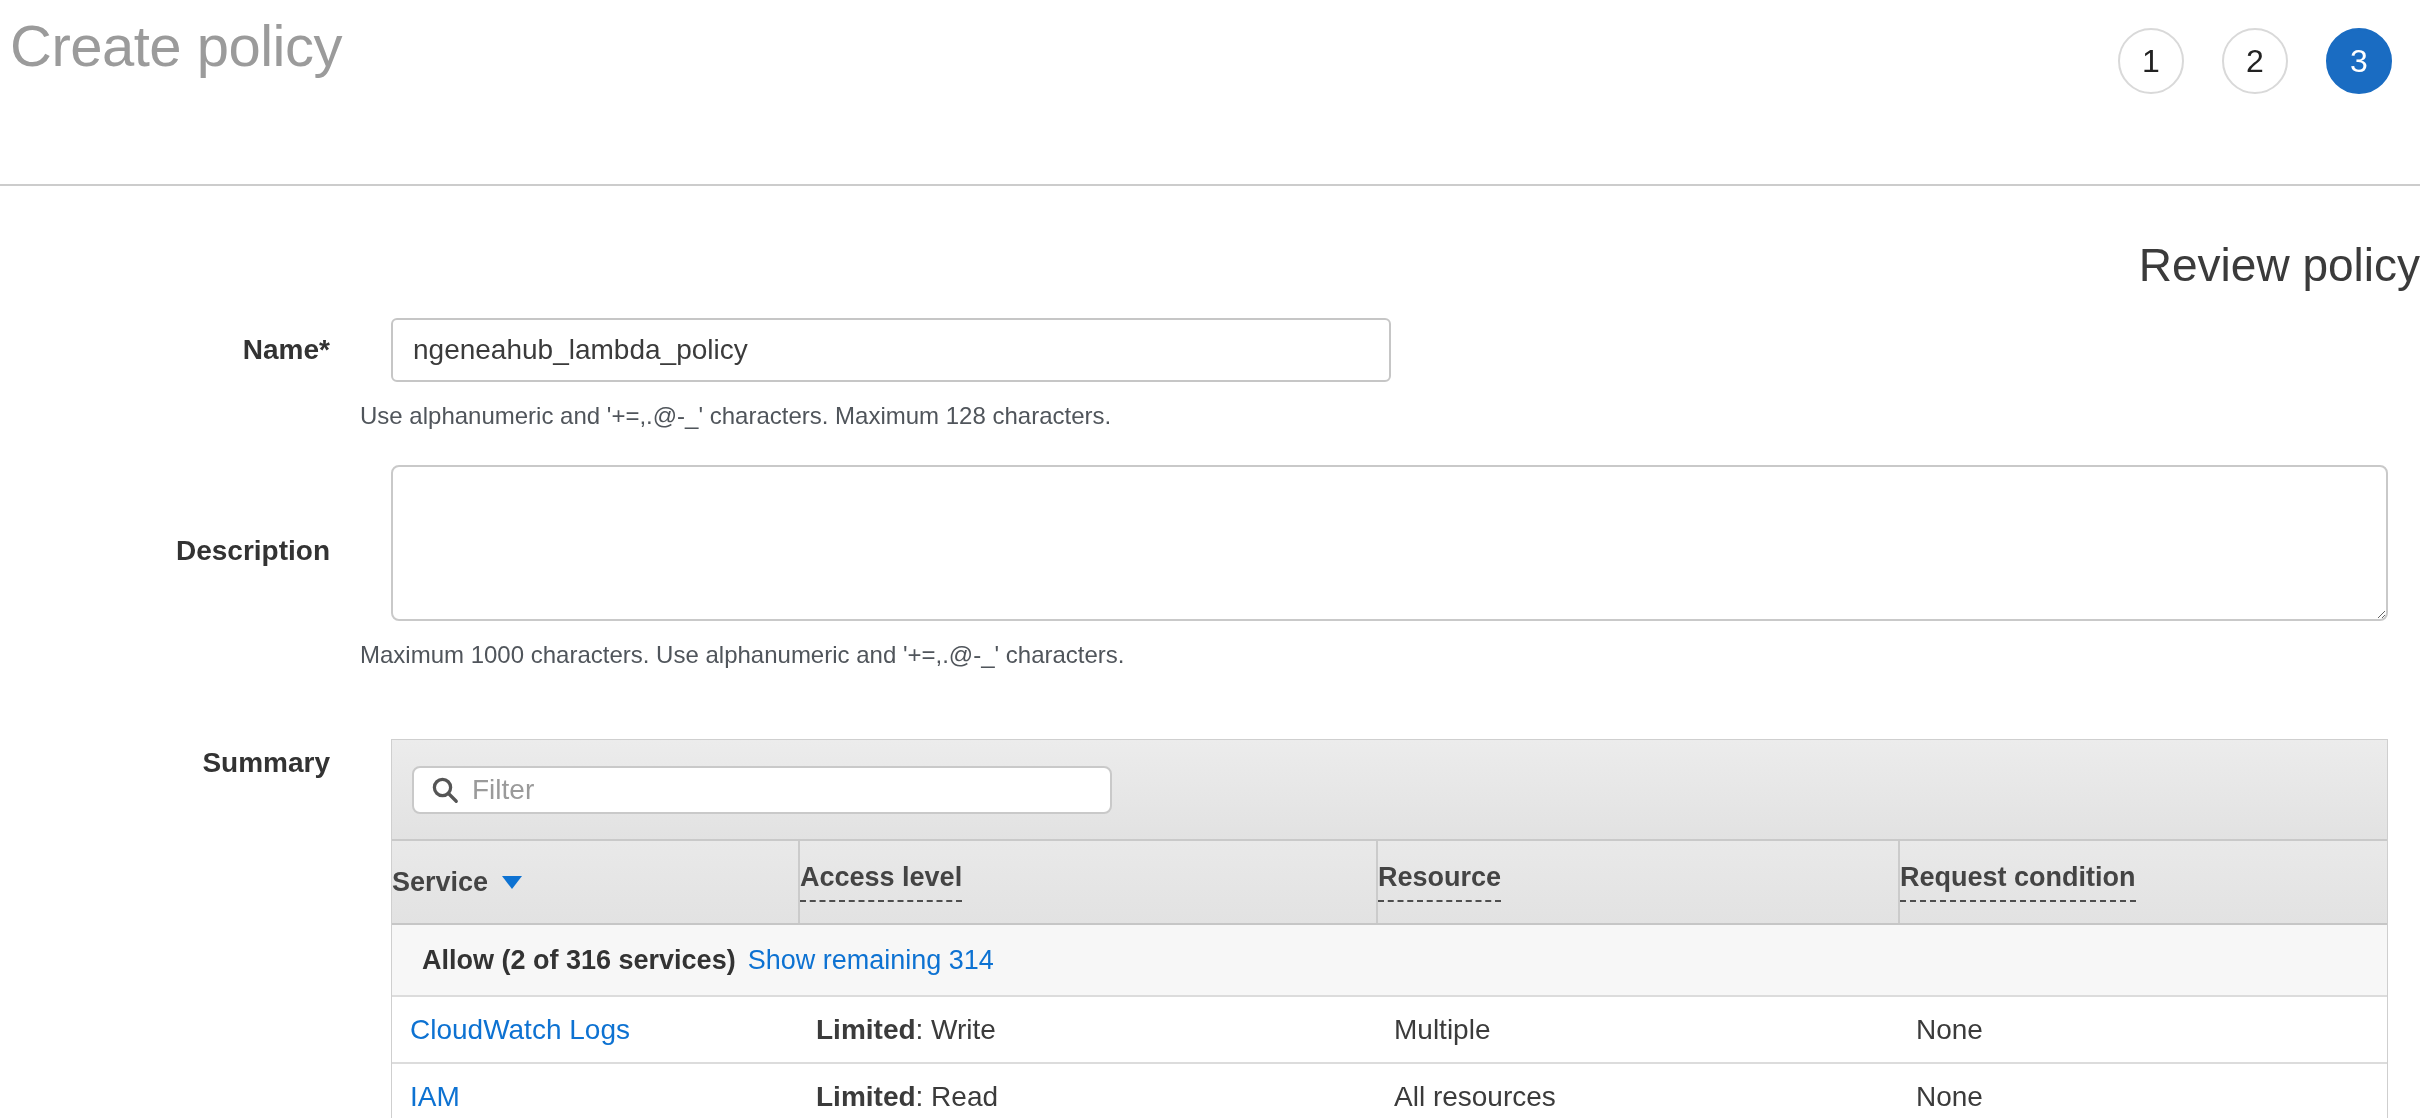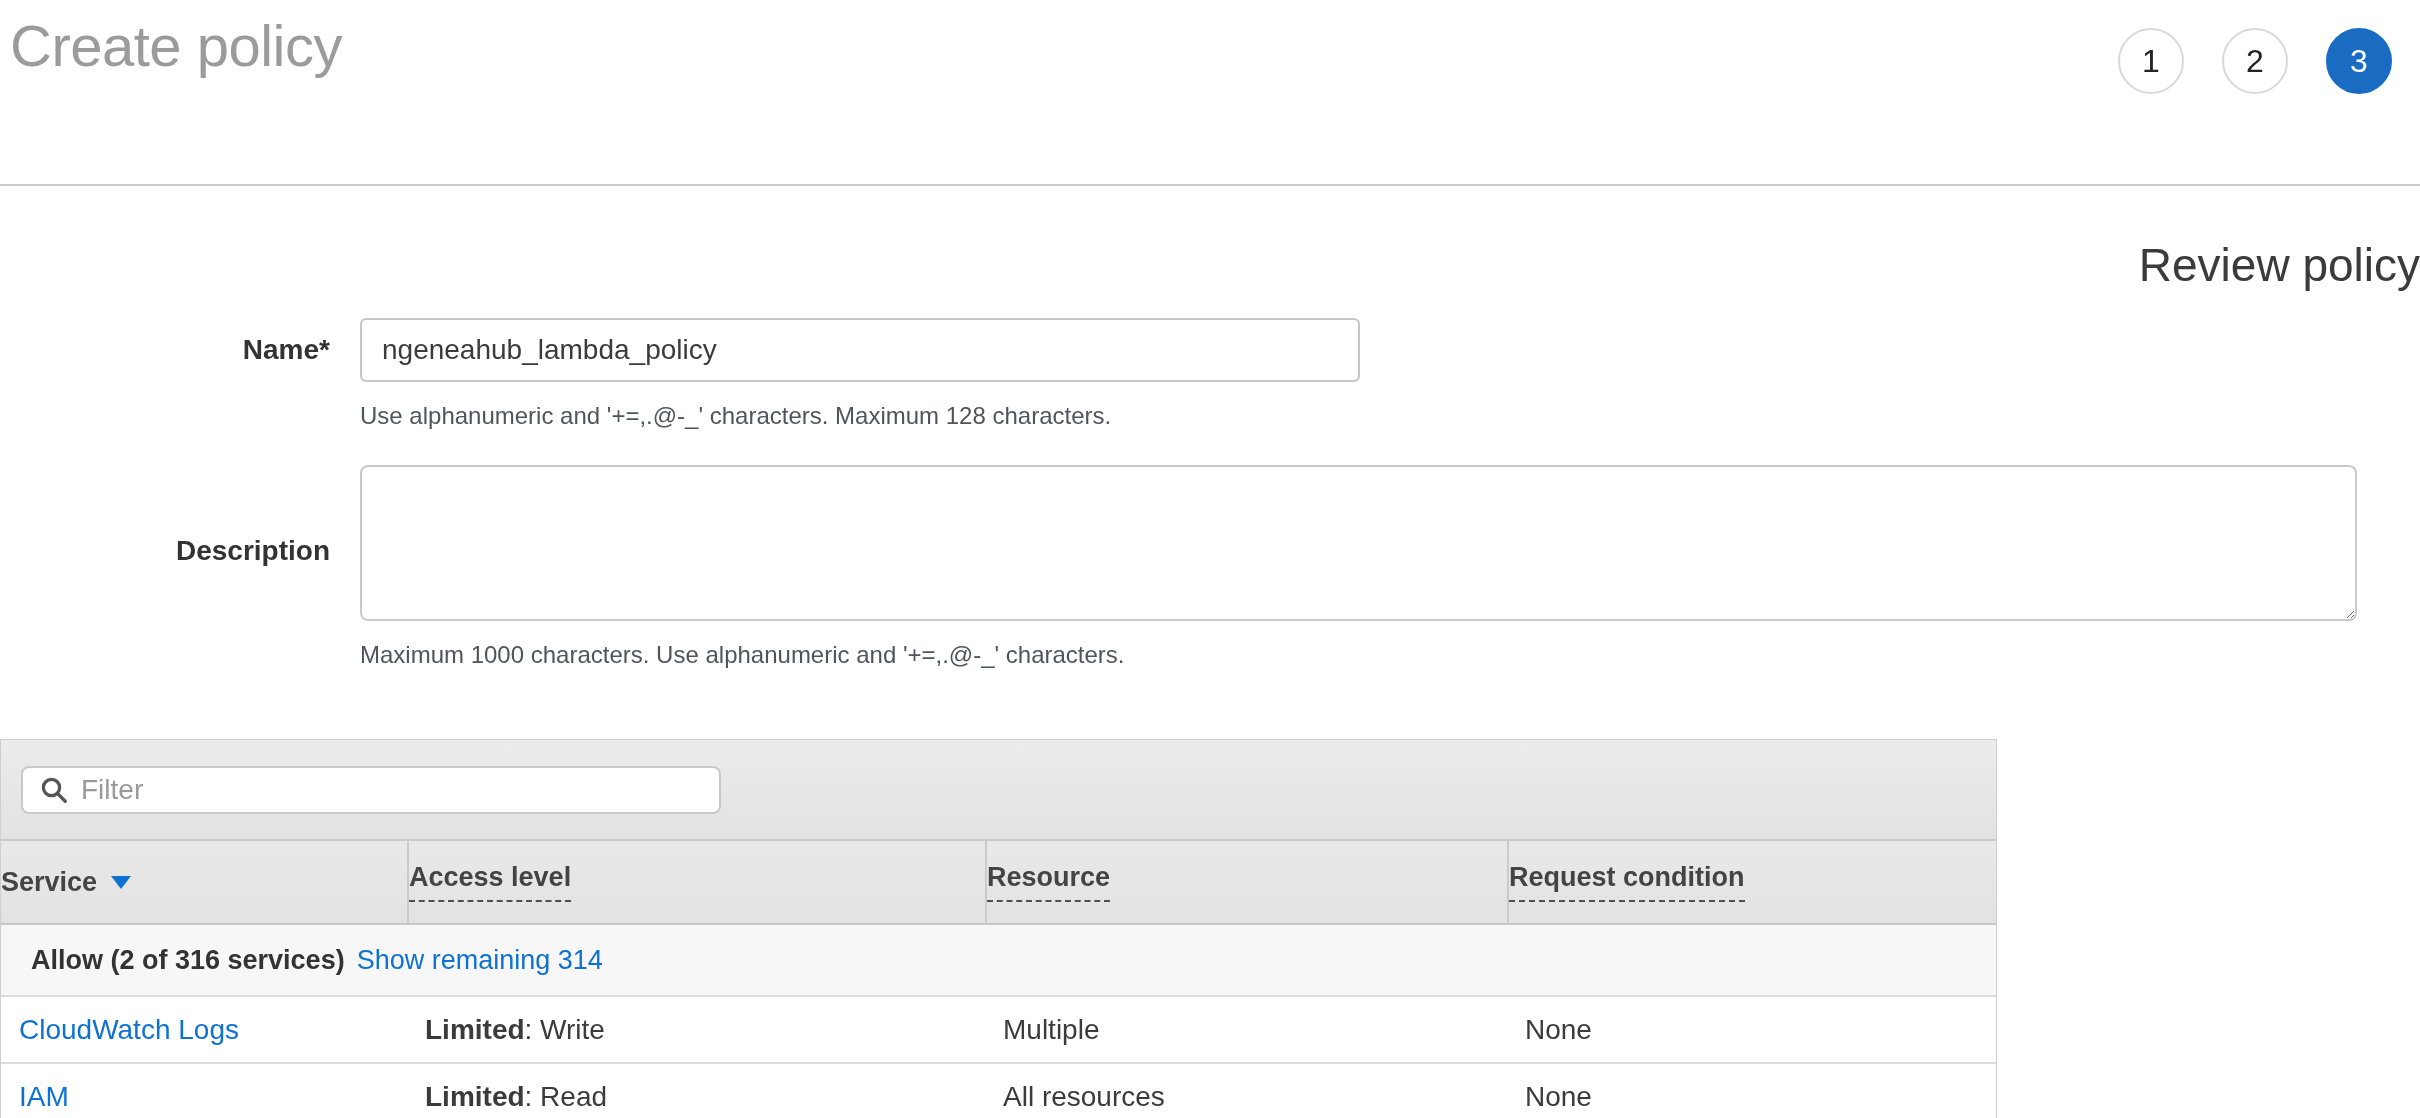--- a/index.html
+++ b/index.html
@@ -29,21 +29,21 @@
     font-size:32px; color:#222; cursor:pointer;
   }
   .step-circle.active { background:#1a6cc2; border-color:#1a6cc2; color:#fff; }
 
   
   .section-title {
     margin:52px 0 0 10px;
     font-size:46px; font-weight:400; color:#3b3b3b;text-align:right;
   }
 
-  .form-row { display:flex; align-items:center; }
+  .form-row { display:flex; align-items:center;gap:31px; }
   .form-row.top { align-items:center; }
   .form-label {
     width:360px; min-width:360px; text-align:right; padding-right:30px;
     font-size:28px; font-weight:700; color:#333;
   }
   .form-row.top .form-label { padding-top:16px; }
   .form-row.top-tight .form-label { padding-top:8px; }
 
   .name-row { margin-top:26px; }
   .name-input {
@@ -149,20 +149,21 @@
 </div>
 <div class="help-text">Use alphanumeric and '+=,.@-_' characters. Maximum 128 characters.</div>
 
 <div class="form-row top desc-row">
   <div class="form-label">Description</div>
   <textarea class="desc-textarea" value="" style=""></textarea>
 </div>
 <div class="help-text">Maximum 1000 characters. Use alphanumeric and '+=,.@-_' characters.</div>
 
 <div class="form-row top-tight summary-row">
+  <div class="form-label">Summary</div>
 
   <div class="summary-panel">
 
     <div class="table-toolbar">
       <div class="filter-box">
         <svg width="30" height="30" viewBox="0 0 24 24" fill="none" stroke="#555" stroke-width="2.6" stroke-linecap="round">
           <circle cx="10" cy="10" r="6.5"></circle>
           <line x1="15" y1="15" x2="21" y2="21"></line>
         </svg>
         <input class="filter-input" type="text" placeholder="Filter" style="">

